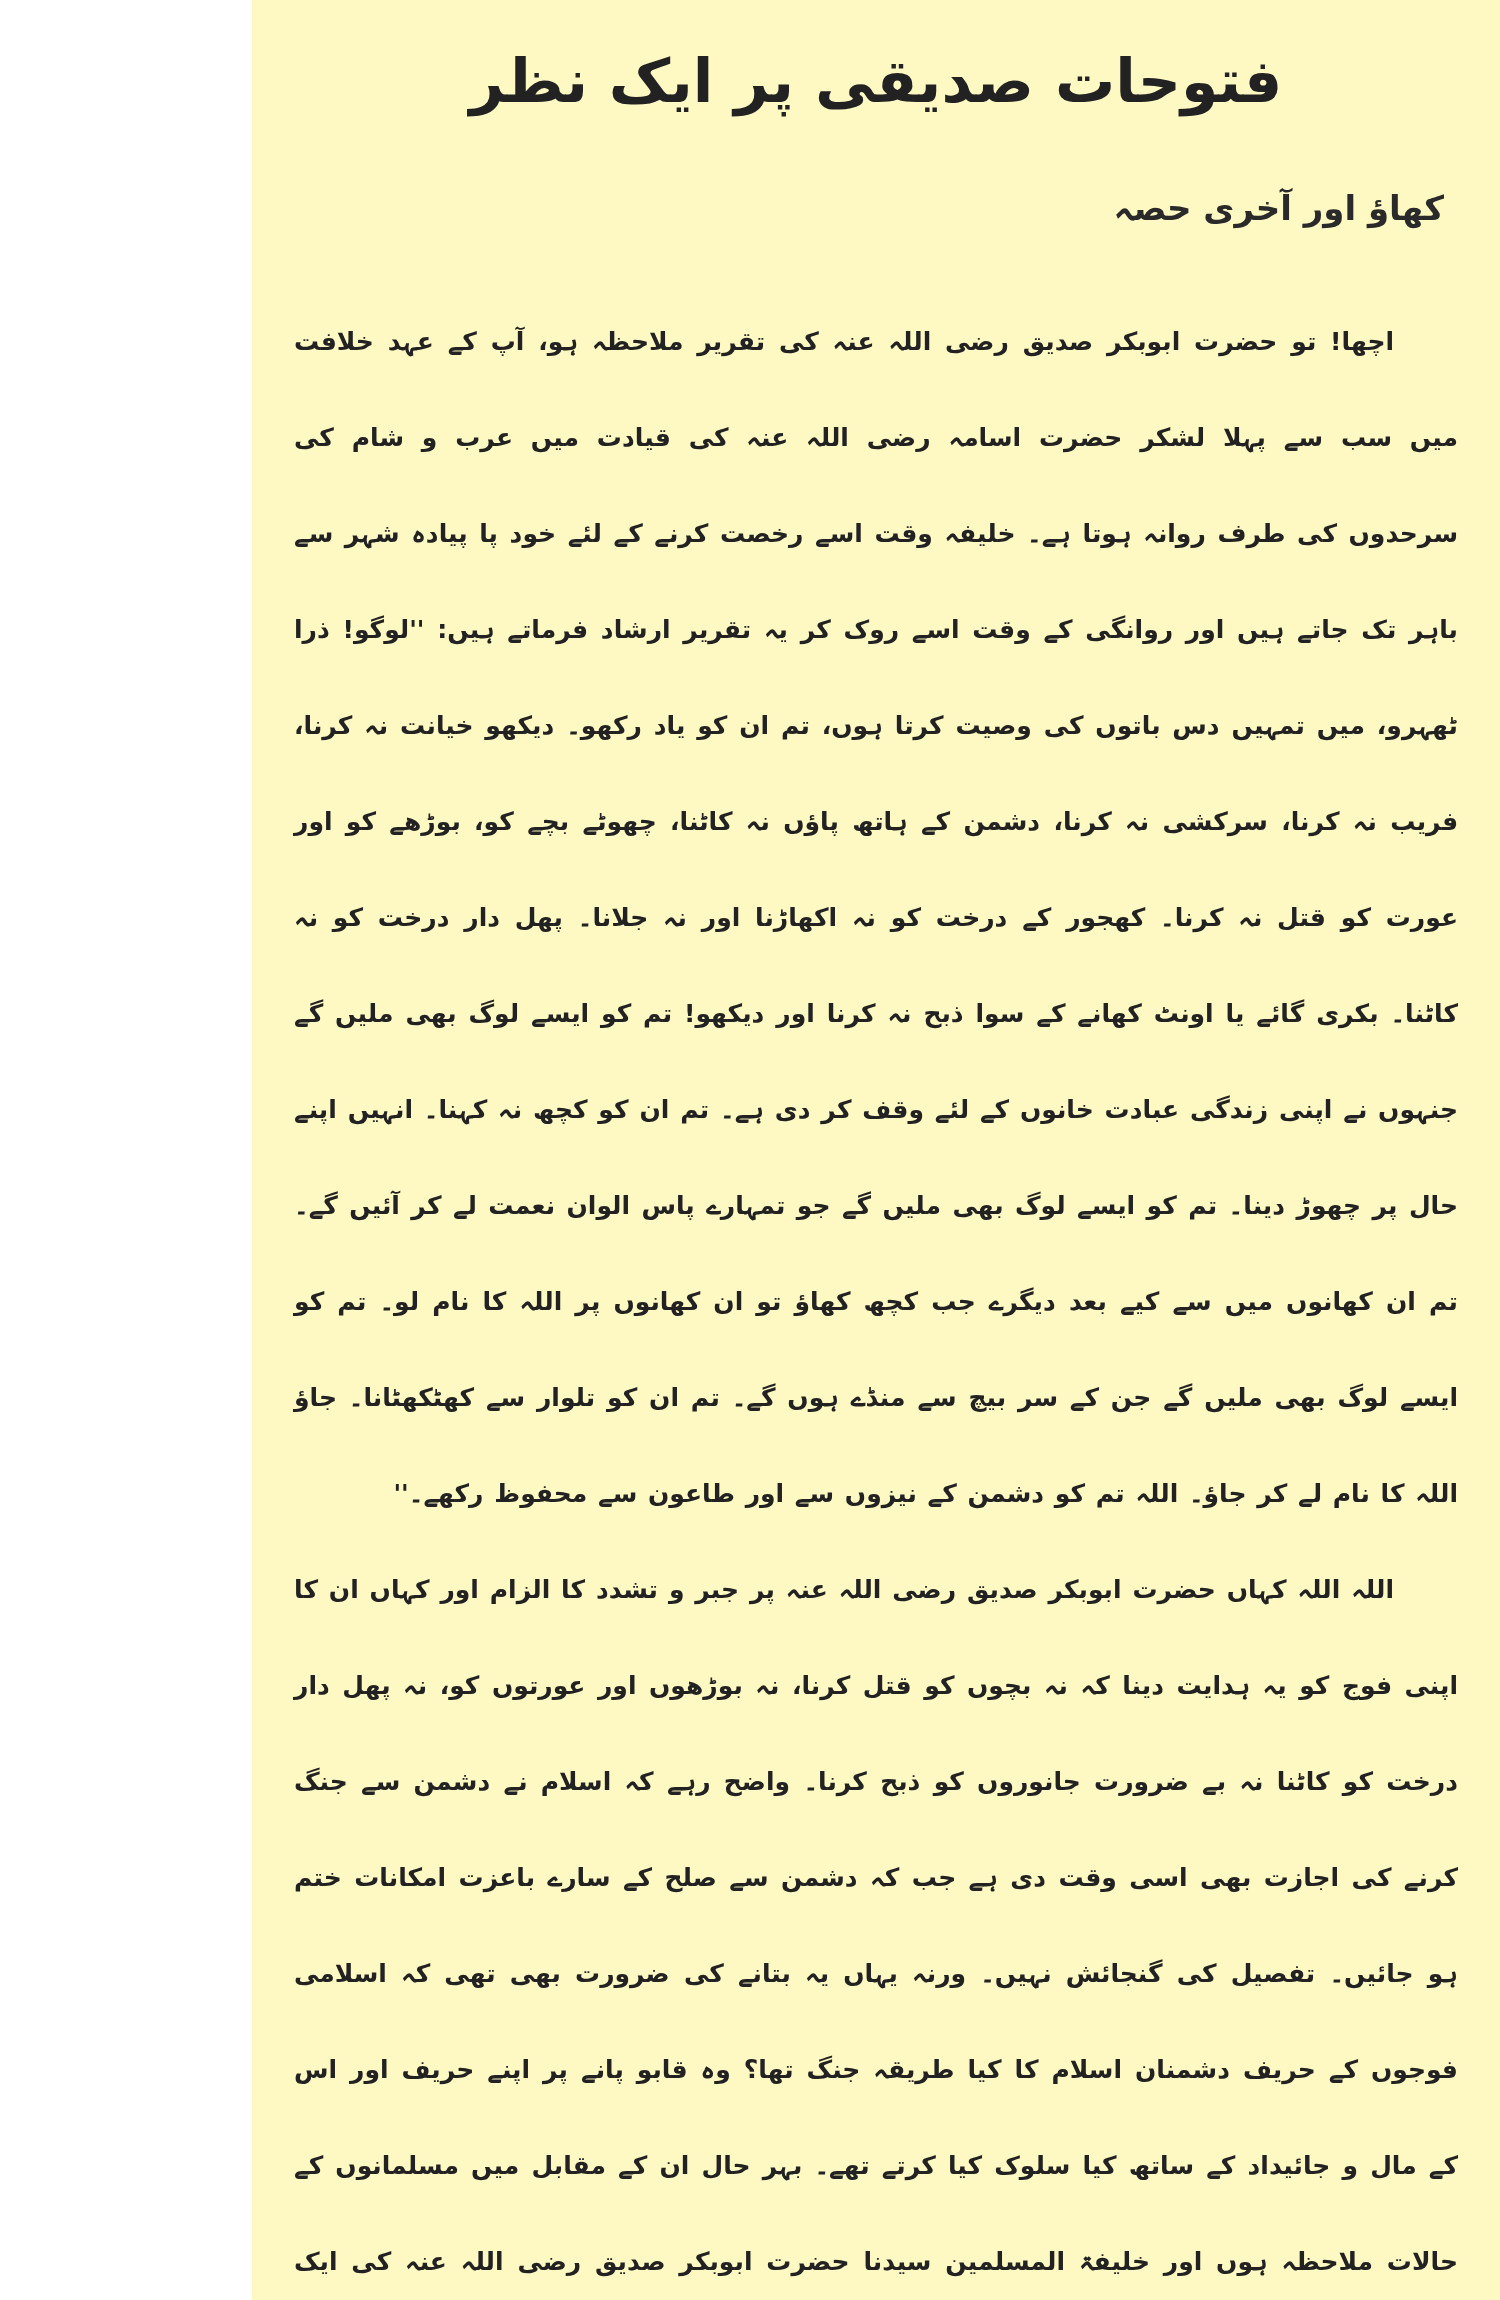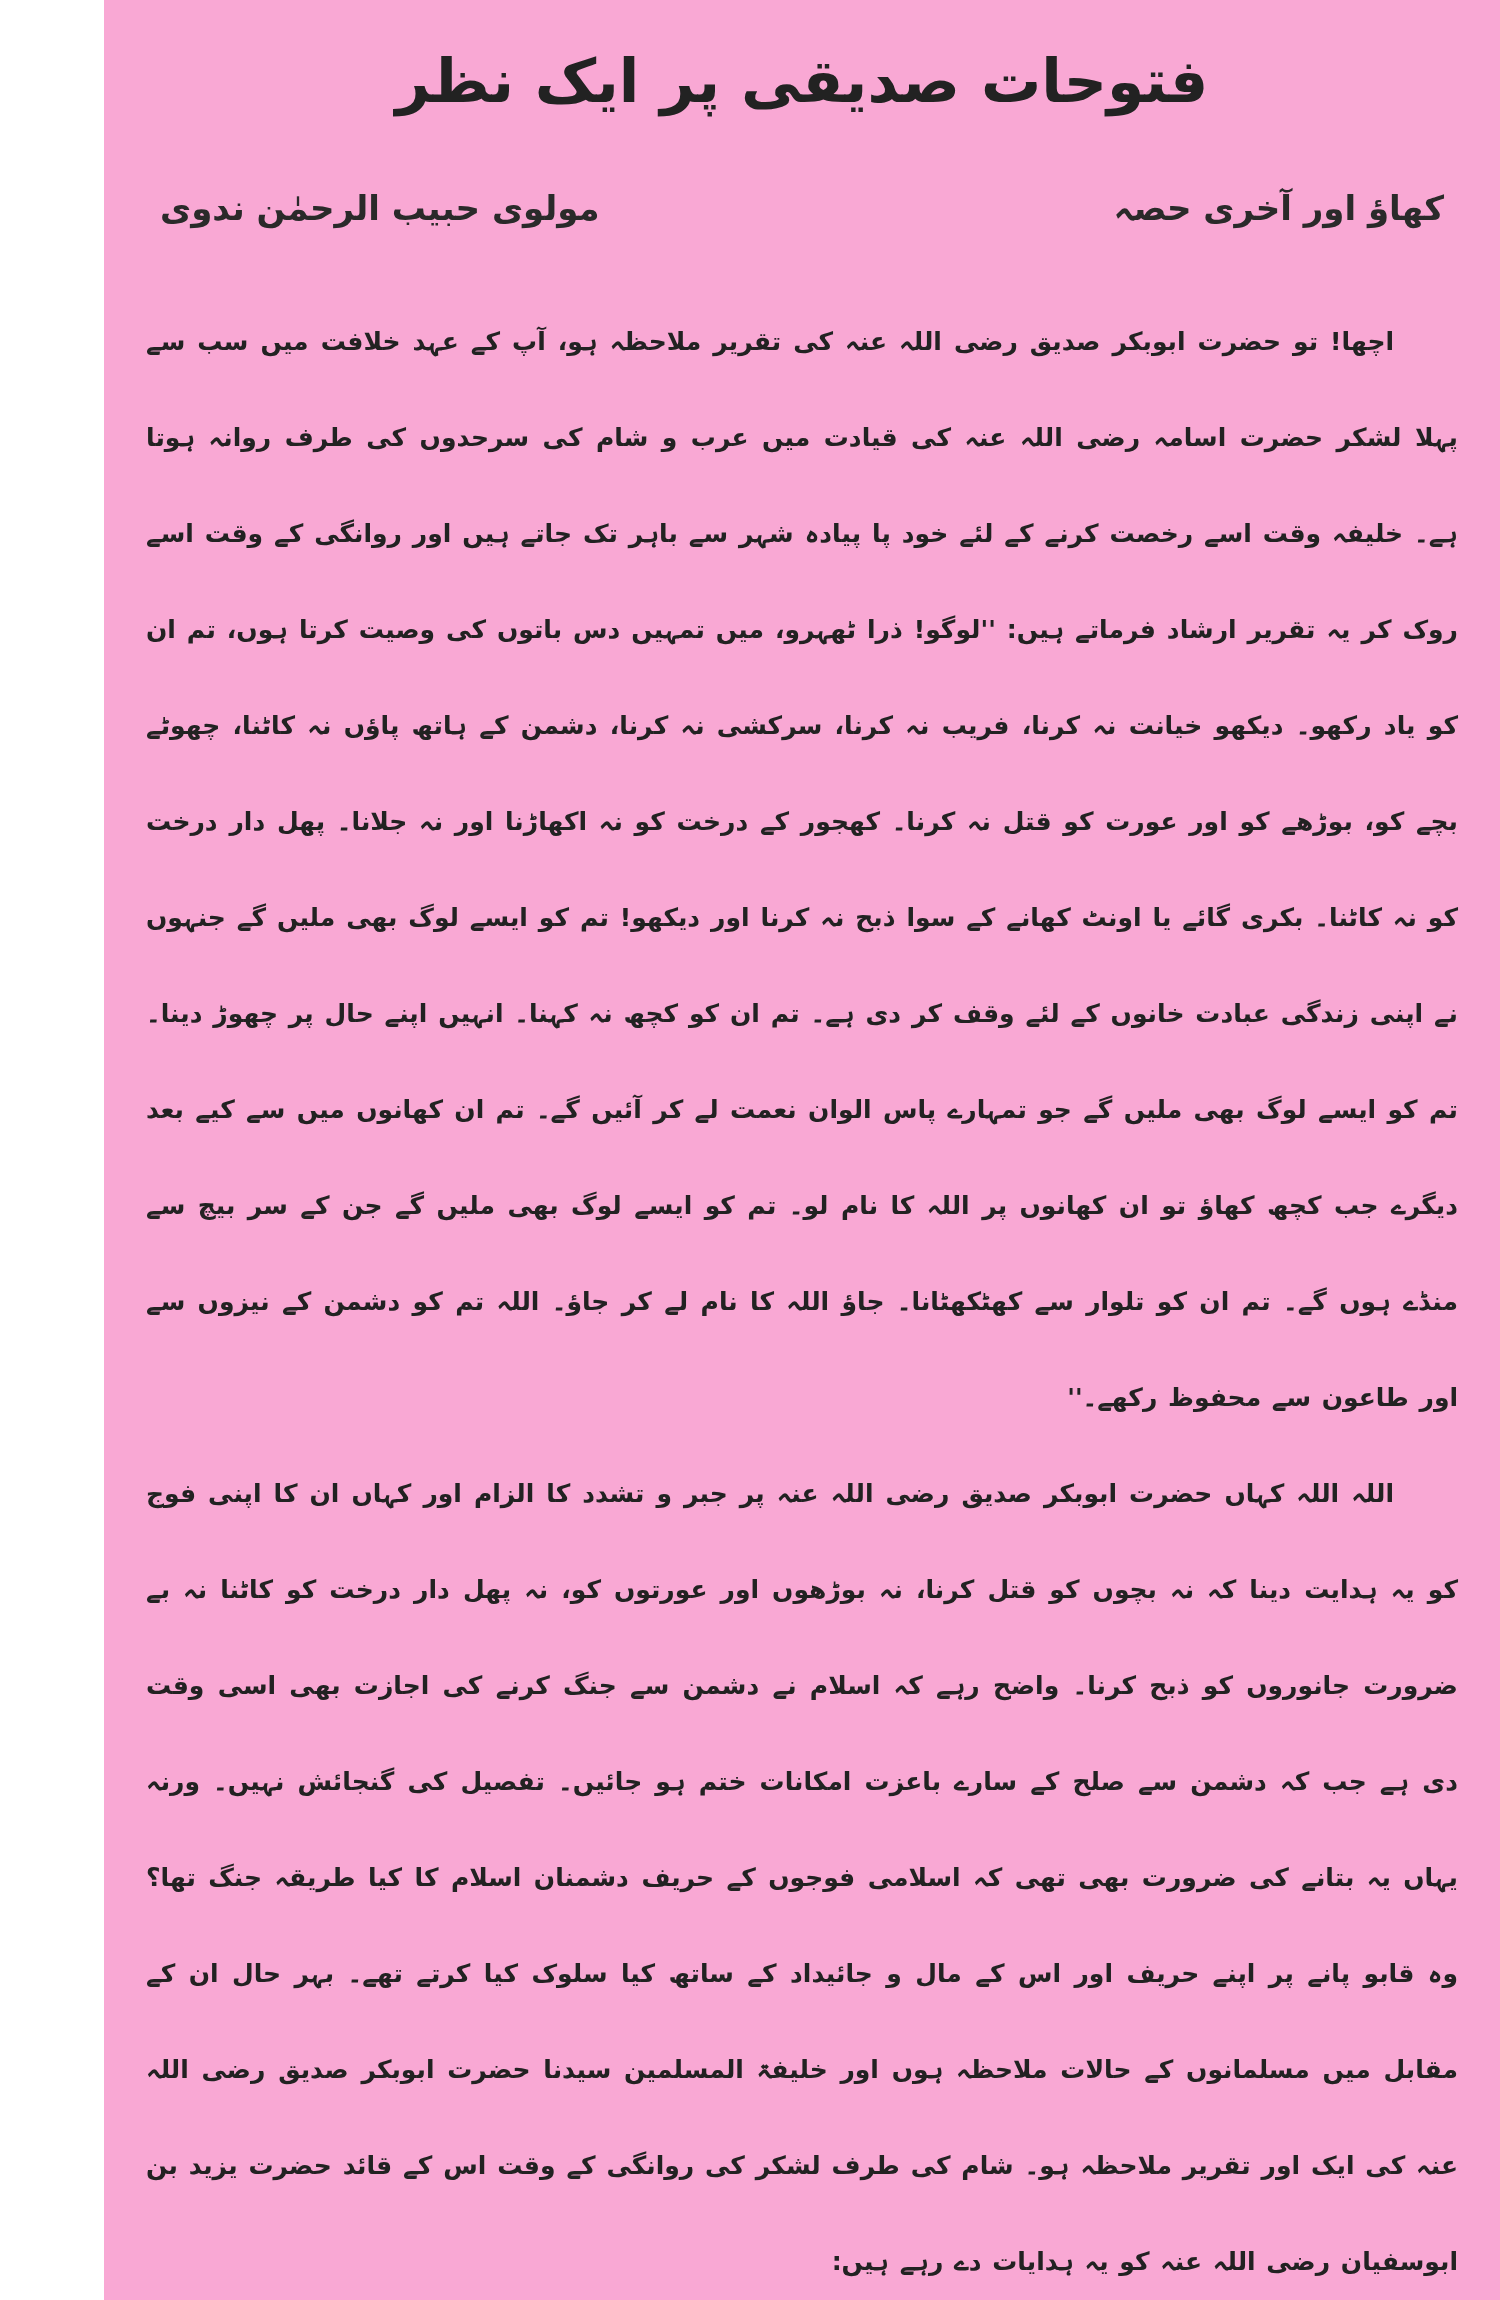--- a/index.html
+++ b/index.html
@@ -1,24 +1,24 @@
 <!DOCTYPE html>
 <html lang="ur" dir="rtl"><head>
 <meta charset="utf-8">
 <style>
   html, body {
     margin: 0;
     padding: 0;
     background: #ffffff;
   }
   .page {
-    width: 1396px;
+    width: 1248px;
     height: 2300px;
     box-sizing: border-box;
-    background: #f9a8d4;
+    background: #fef9c3;
     color: #1a1a1a;
     direction: rtl;
     padding: 28px 38px 20px 38px;
     font-family: "DejaVu Sans", sans-serif;
     overflow: hidden;
     margin-left: 46px;
   }
   .title {
     margin: 18px 0 0 0;
     text-align: center;
@@ -55,21 +55,20 @@
 </style>
 </head>
 <body>
 
 <div class="page">
 
   <h1 class="title">فتوحات صدیقی پر ایک نظر</h1>
 
   <div class="byline-row">
     <span>کھاؤ اور آخری حصہ</span>
-    <span>مولوی حبیب الرحمٰن ندوی</span>
   </div>
 
   <div class="body-text">
     <p>اچھا! تو حضرت ابوبکر صدیق رضی اللہ عنہ کی تقریر ملاحظہ ہو، آپ کے عہد خلافت میں سب سے پہلا لشکر حضرت اسامہ رضی اللہ عنہ کی قیادت میں عرب و شام کی سرحدوں کی طرف روانہ ہوتا ہے۔ خلیفہ وقت اسے رخصت کرنے کے لئے خود پا پیادہ شہر سے باہر تک جاتے ہیں اور روانگی کے وقت اسے روک کر یہ تقریر ارشاد فرماتے ہیں: ''لوگو! ذرا ٹھہرو، میں تمہیں دس باتوں کی وصیت کرتا ہوں، تم ان کو یاد رکھو۔ دیکھو خیانت نہ کرنا، فریب نہ کرنا، سرکشی نہ کرنا، دشمن کے ہاتھ پاؤں نہ کاٹنا، چھوٹے بچے کو، بوڑھے کو اور عورت کو قتل نہ کرنا۔ کھجور کے درخت کو نہ اکھاڑنا اور نہ جلانا۔ پھل دار درخت کو نہ کاٹنا۔ بکری گائے یا اونٹ کھانے کے سوا ذبح نہ کرنا اور دیکھو! تم کو ایسے لوگ بھی ملیں گے جنہوں نے اپنی زندگی عبادت خانوں کے لئے وقف کر دی ہے۔ تم ان کو کچھ نہ کہنا۔ انہیں اپنے حال پر چھوڑ دینا۔ تم کو ایسے لوگ بھی ملیں گے جو تمہارے پاس الوان نعمت لے کر آئیں گے۔ تم ان کھانوں میں سے کیے بعد دیگرے جب کچھ کھاؤ تو ان کھانوں پر اللہ کا نام لو۔ تم کو ایسے لوگ بھی ملیں گے جن کے سر بیچ سے منڈے ہوں گے۔ تم ان کو تلوار سے کھٹکھٹانا۔ جاؤ اللہ کا نام لے کر جاؤ۔ اللہ تم کو دشمن کے نیزوں سے اور طاعون سے محفوظ رکھے۔''</p>
     <p>اللہ اللہ کہاں حضرت ابوبکر صدیق رضی اللہ عنہ پر جبر و تشدد کا الزام اور کہاں ان کا اپنی فوج کو یہ ہدایت دینا کہ نہ بچوں کو قتل کرنا، نہ بوڑھوں اور عورتوں کو، نہ پھل دار درخت کو کاٹنا نہ بے ضرورت جانوروں کو ذبح کرنا۔ واضح رہے کہ اسلام نے دشمن سے جنگ کرنے کی اجازت بھی اسی وقت دی ہے جب کہ دشمن سے صلح کے سارے باعزت امکانات ختم ہو جائیں۔ تفصیل کی گنجائش نہیں۔ ورنہ یہاں یہ بتانے کی ضرورت بھی تھی کہ اسلامی فوجوں کے حریف دشمنان اسلام کا کیا طریقہ جنگ تھا؟ وہ قابو پانے پر اپنے حریف اور اس کے مال و جائیداد کے ساتھ کیا سلوک کیا کرتے تھے۔ بہر حال ان کے مقابل میں مسلمانوں کے حالات ملاحظہ ہوں اور خلیفۃ المسلمین سیدنا حضرت ابوبکر صدیق رضی اللہ عنہ کی ایک اور تقریر ملاحظہ ہو۔ شام کی طرف لشکر کی روانگی کے وقت اس کے قائد حضرت یزید بن ابوسفیان رضی اللہ عنہ کو یہ ہدایات دے رہے ہیں:</p>
 
   </div>
 
 </div>
 

